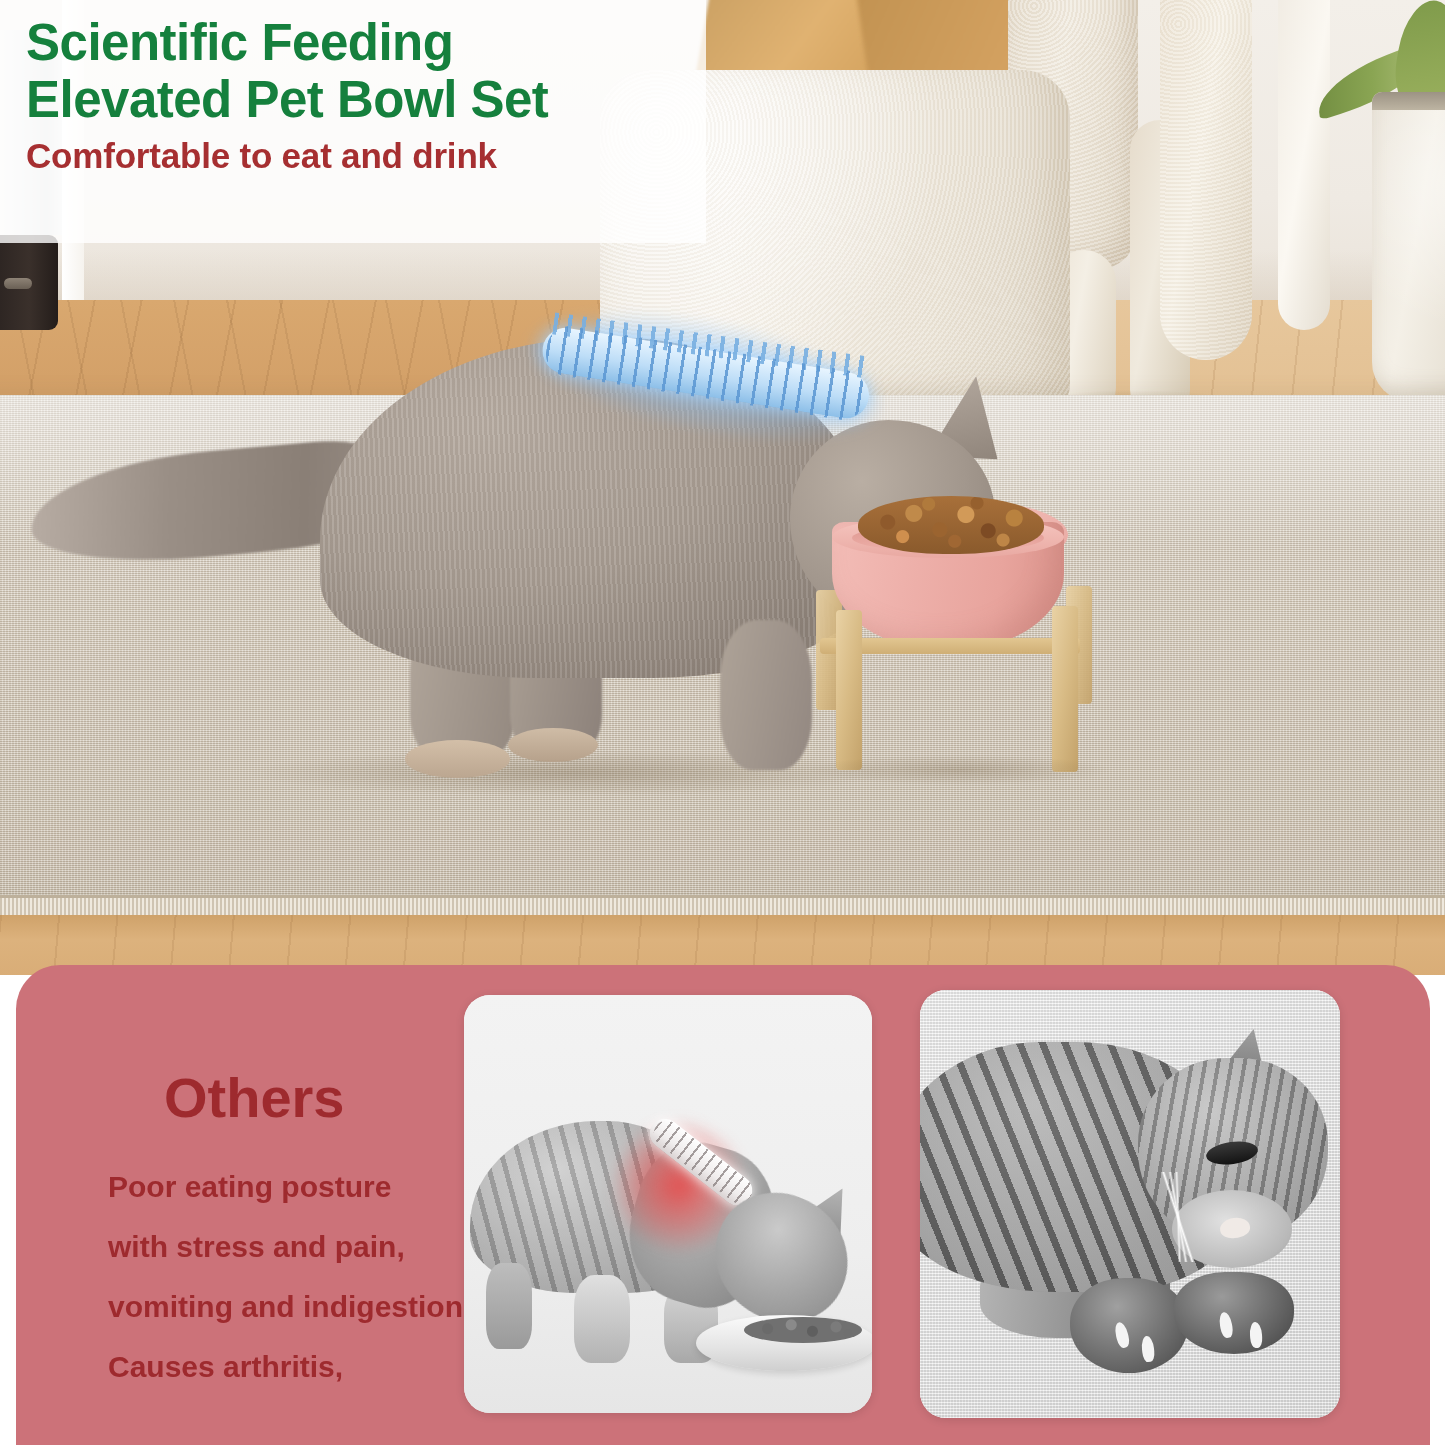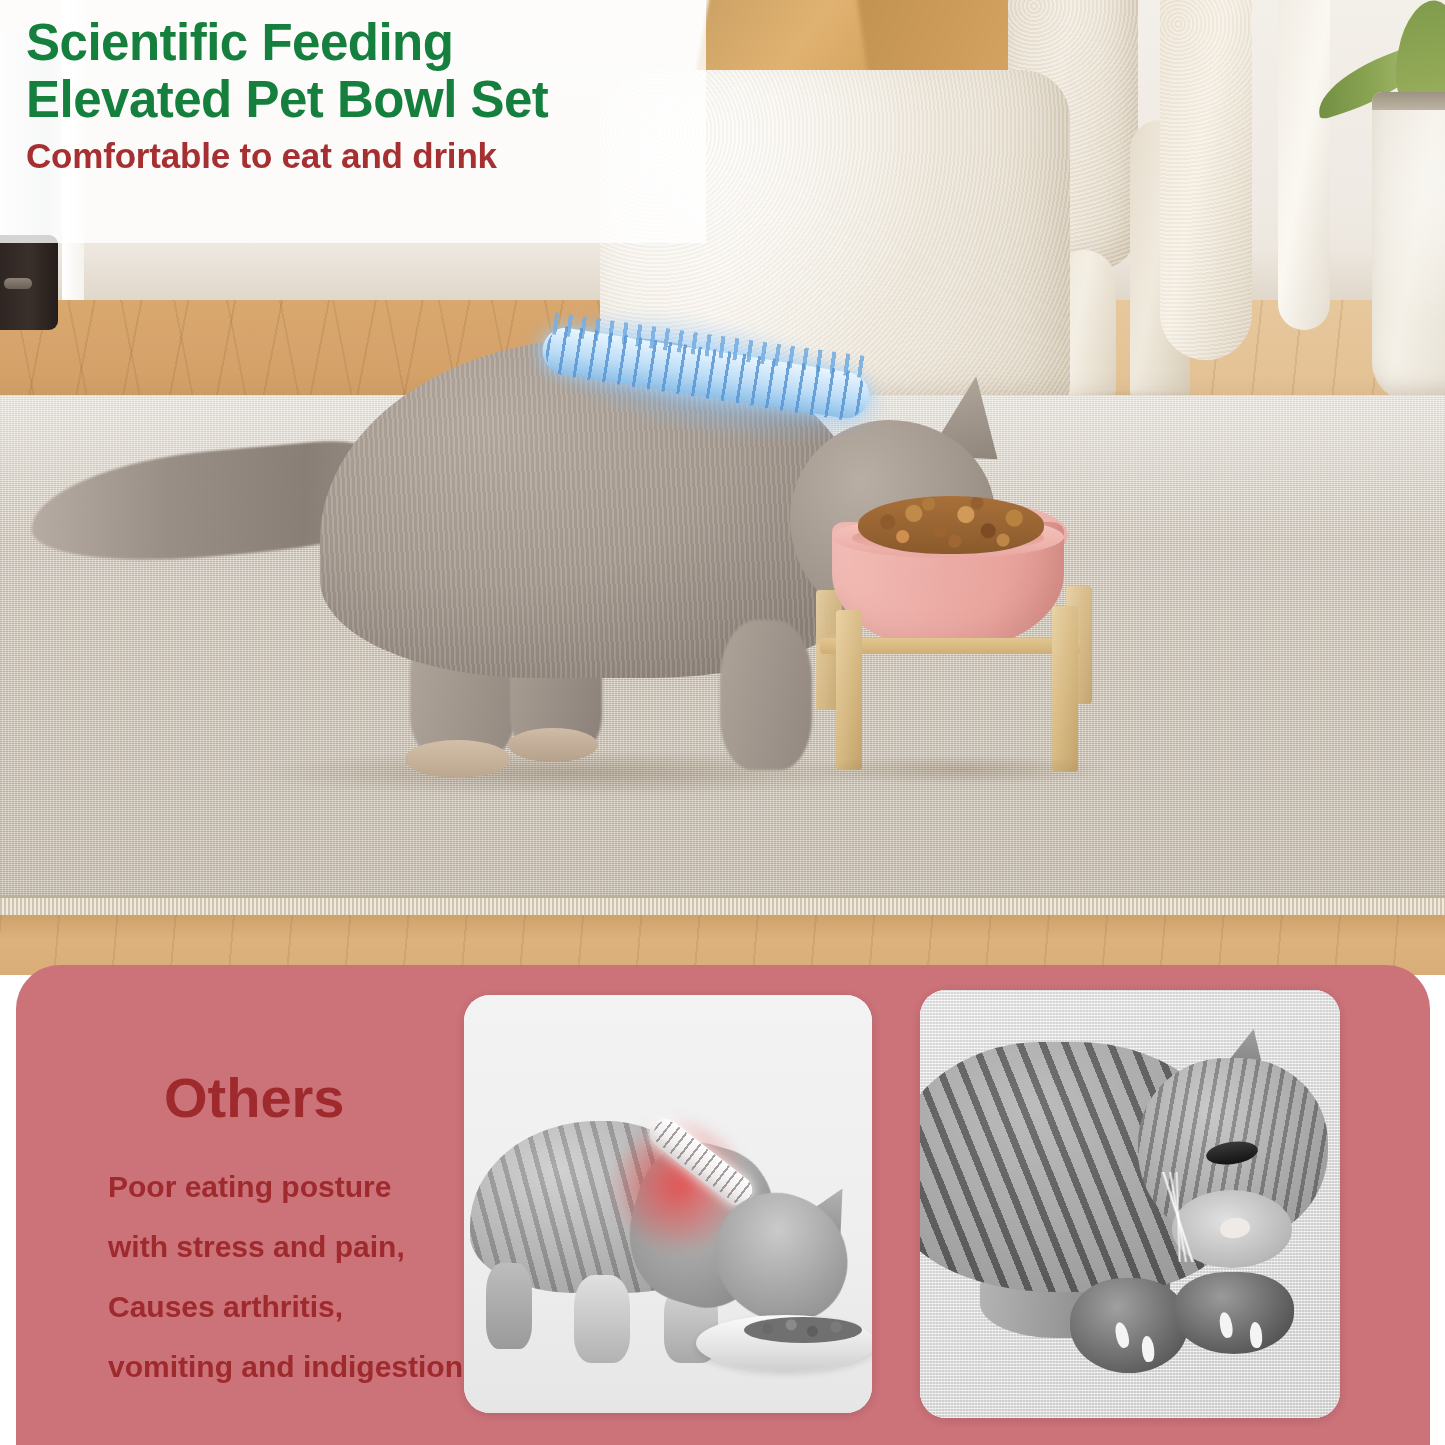--- a/index.html
+++ b/index.html
@@ -736,22 +736,22 @@
         <div class="subtitle">Comfortable to eat and drink</div>
       </div>
     </div>
   </div>
 
   <div class="bottom-panel">
     <div class="others-heading">Others</div>
     <div class="others-body">
       <div>Poor eating posture</div>
       <div>with stress and pain,</div>
+      <div>vomiting and indigestion</div>
       <div>Causes arthritis,</div>
-      <div>vomiting and indigestion</div>
     </div>
   </div>
 
   <div class="photo-card" id="photo-left">
     <div class="pl-bg"></div>
     <div class="pl-cat-body"></div>
     <div class="pl-cat-leg1"></div>
     <div class="pl-cat-leg2"></div>
     <div class="pl-cat-leg3"></div>
     <div class="pl-cat-neck"></div>

